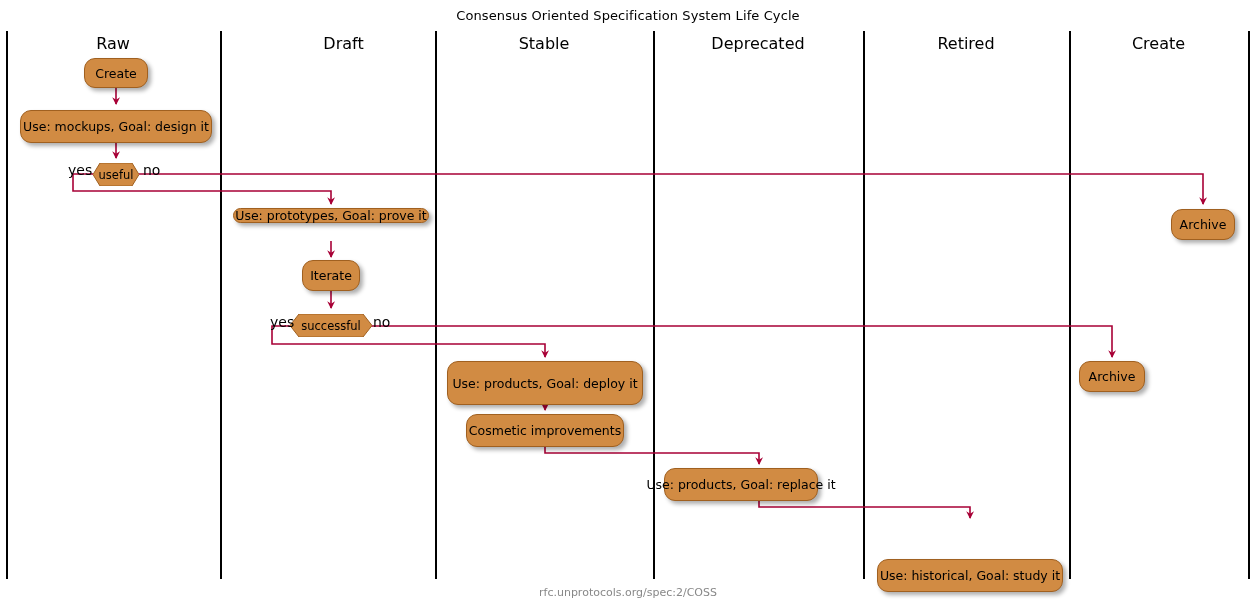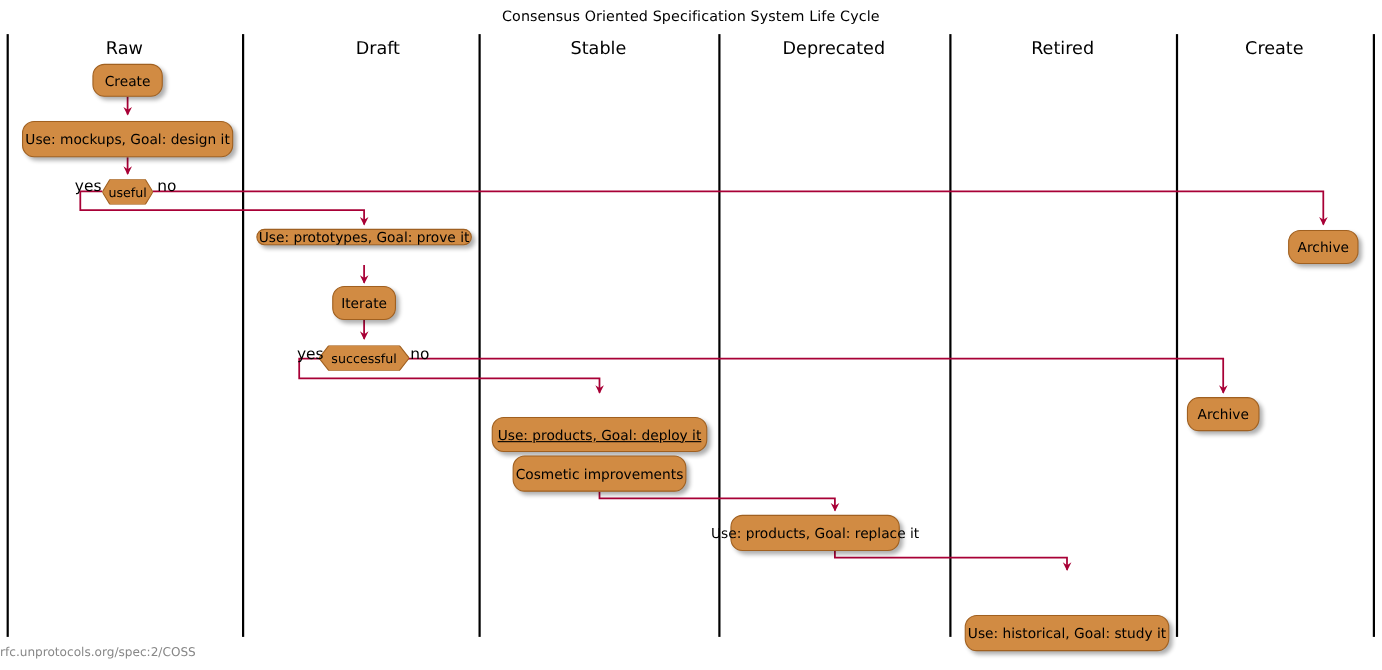--- a/index.html
+++ b/index.html
@@ -11,21 +11,21 @@
 
   
   .diagram-title{
     position:absolute;left:0;top:5px;width:1256px;
     text-align:center;font-size:13px;color:#000000;
     letter-spacing:.1px;line-height:22px;
   }
   
   .diagram-footer{
     position:absolute;left:0;top:586px;width:1256px;
-    font-size:11px;color:#888888;
+    text-align:center;font-size:11px;color:#888888;
   }
 
   
   .lane-divider{
     position:absolute;top:31px;height:548px;width:2px;
     background:#000000;
   }
   .lane-header{
     position:absolute;top:33px;height:22px;
     text-align:center;font-size:16px;color:#000000;
@@ -141,21 +141,21 @@
 
   <div class="node decision" style="left:290px;top:314px;width:82px;height:23px;">
     <svg class="hexwrap" viewBox="0 0 82 23" preserveAspectRatio="none">
       <polygon points="9,0 73,0 82,11.5 73,23 9,23 0,11.5" fill="#D18B43" stroke="#A06020" stroke-width="1"></polygon>
     </svg>
     <span class="hexlabel">successful</span>
   </div>
   <div class="edge-label" style="left:270px;top:314px;">yes</div>
   <div class="edge-label" style="left:373px;top:314px;">no</div>
 
-  <div class="node" style="left:447px;top:379px;width:196px;height:32px;text-decoration:underline;">
+  <div class="node" style="left:447px;top:361px;width:196px;height:44px;">
     <span>Use: products, Goal: deploy it</span>
   </div>
 
   <div class="node" style="left:466px;top:414px;width:158px;height:33px;">
     <span>Cosmetic improvements</span>
   </div>
 
   <div class="node" style="left:664px;top:468px;width:154px;height:33px;">
     <span>Use: products, Goal: replace it</span>
   </div>

